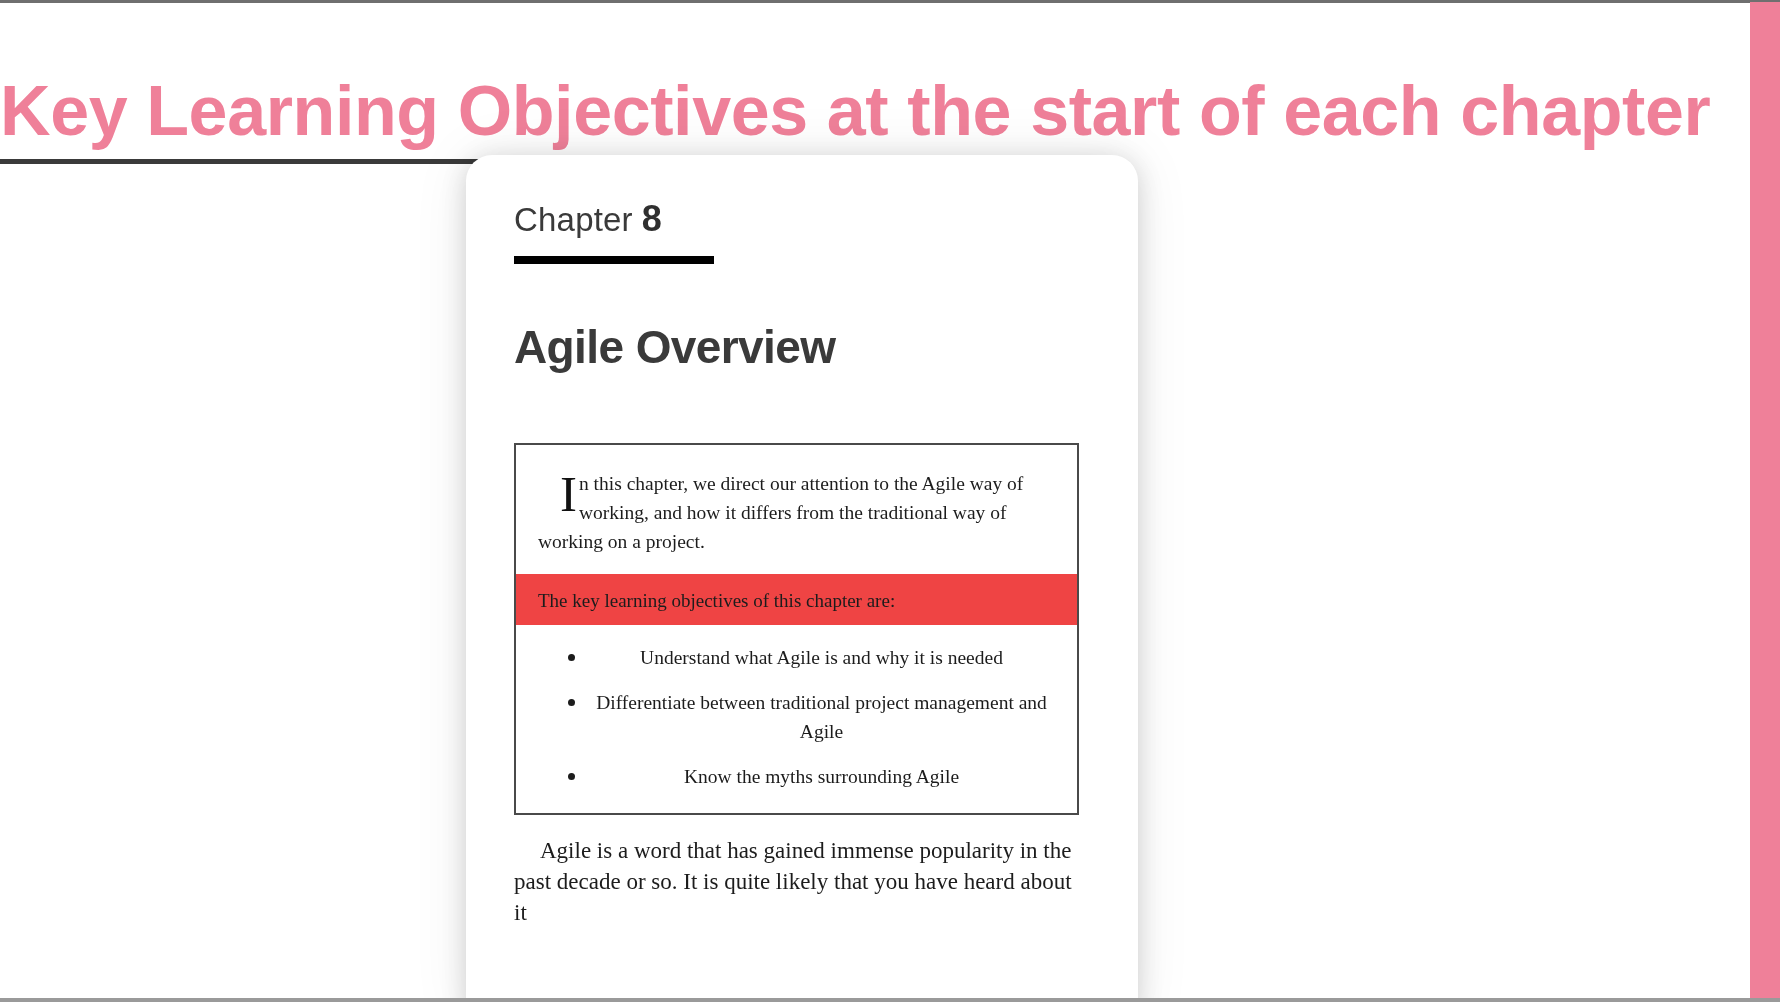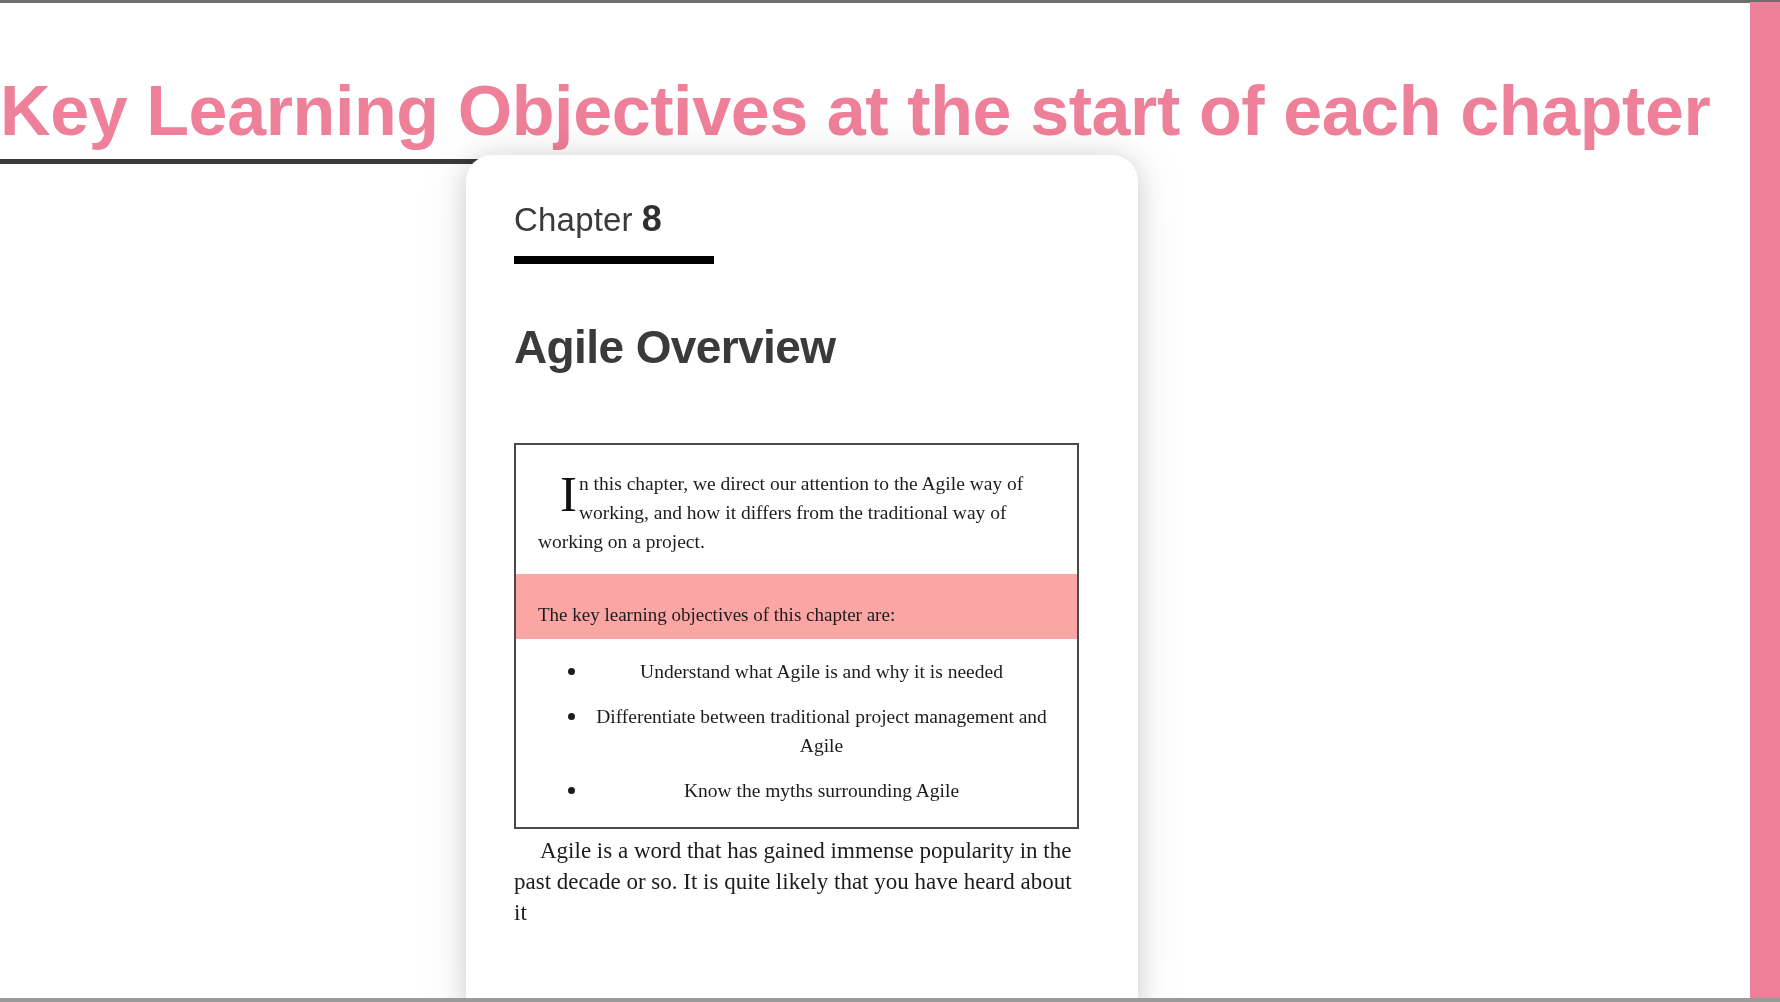--- a/index.html
+++ b/index.html
@@ -150,26 +150,26 @@
   #intro-paragraph .dropcap {
     float: left;
     font-family: "Liberation Serif", serif;
     font-size: 51px;
     line-height: 42px;
     font-weight: 400;
     padding: 4px 2px 0 22px;
     color: #111111;
   }
   #objectives-lead {
-    background: #fca5a5;
+    background: #ef4444;
     font-family: "Liberation Serif", serif;
     font-size: 19px;
     line-height: 27px;
     color: #1c1c1c;
-    padding: 27px 22px 11px 22px;
+    padding: 13px 22px 11px 22px;
   }
   #objectives-list {
     list-style: none;
     margin: 0;
     padding: 18px 30px 22px 52px;
     font-family: "Liberation Serif", serif;
     font-size: 19.5px;
     line-height: 29px;
     color: #1c1c1c;
     text-align: center;

